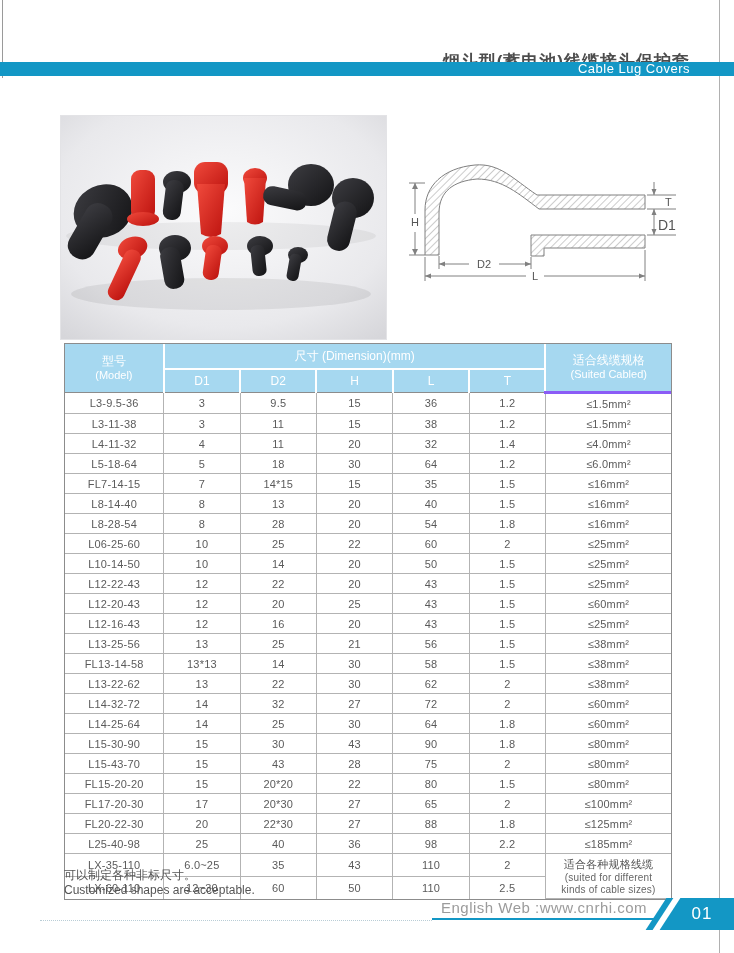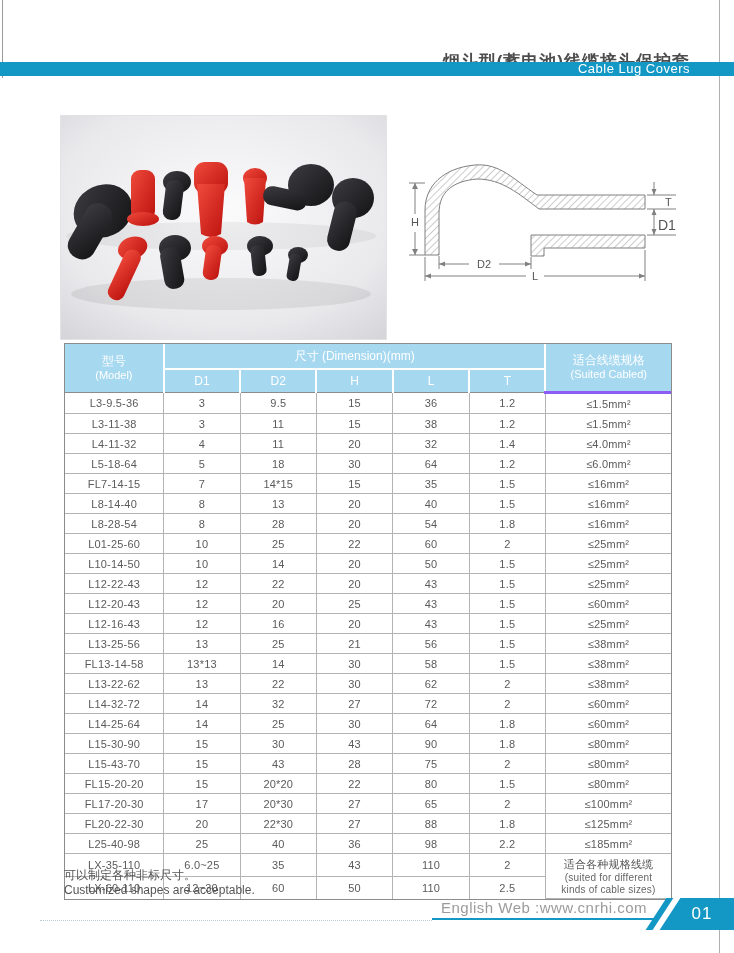--- a/index.html
+++ b/index.html
@@ -313,21 +313,21 @@
           <tr>
             <td>L8-28-54</td>
             <td>8</td>
             <td>28</td>
             <td>20</td>
             <td>54</td>
             <td>1.8</td>
             <td>≤16mm²</td>
           </tr>
           <tr>
-            <td>L01-25-60</td>
+            <td>L06-25-60</td>
             <td>10</td>
             <td>25</td>
             <td>22</td>
             <td>60</td>
             <td>2</td>
             <td>≤25mm²</td>
           </tr>
           <tr>
             <td>L10-14-50</td>
             <td>10</td>

